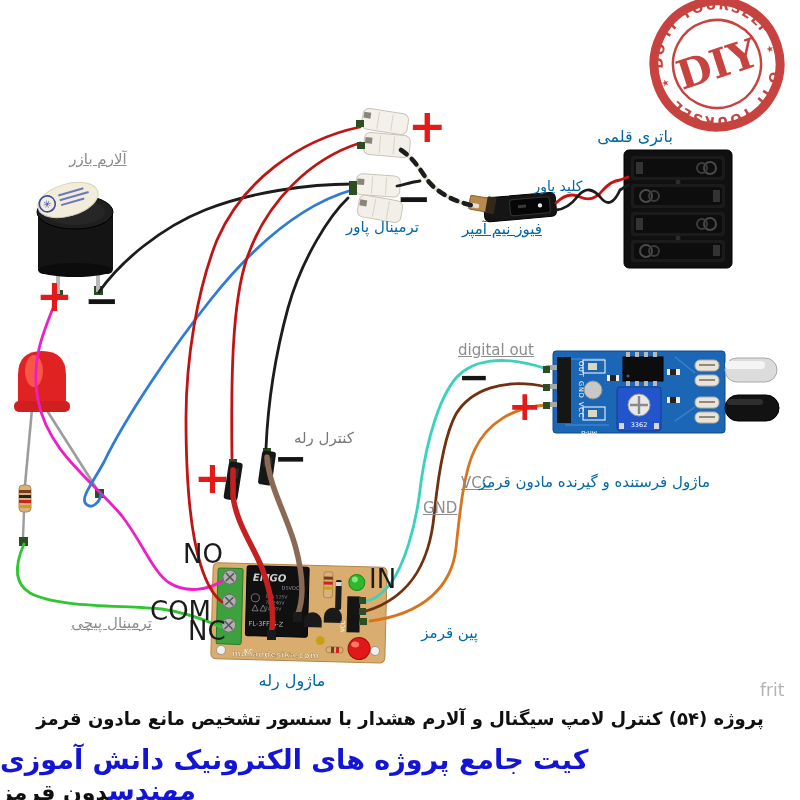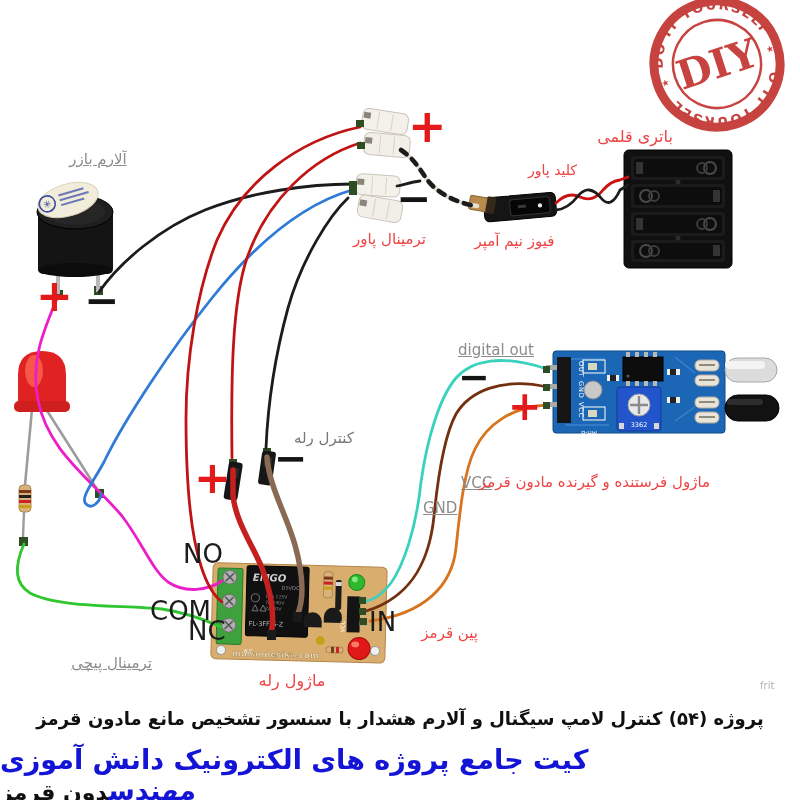--- a/index.html
+++ b/index.html
@@ -1,33 +1,33 @@
 <!DOCTYPE html>
 <html><head>
 <meta charset="utf-8">
 <style>
   html,body{margin:0;padding:0;background:#fff;}
   .canvas{position:relative;width:800px;height:800px;background:#ffffff;overflow:hidden;
           font-family:"DejaVu Sans",sans-serif;}
   .abs{position:absolute;}
-  .lbl{position:absolute;color:#ef4444;font-size:15px;white-space:nowrap;}
+  .lbl{position:absolute;color:#0369a1;font-size:15px;white-space:nowrap;}
   .lbl-fa{direction:rtl;}
   .gray{color:#8c8c8c;text-decoration:underline;}
   .midgray{color:#777;}
   .pin-lbl{position:absolute;color:#1b1b1b;font-size:26px;font-weight:400;
            font-family:"DejaVu Sans",sans-serif;white-space:nowrap;line-height:1;}
   .sign{position:absolute;font-weight:bold;line-height:1;font-family:"DejaVu Sans",sans-serif;}
   .sign.plus{color:#e41a1a;}
   .sign.minus{color:#141414;}
   .caption1{position:absolute;left:0;top:708px;width:800px;text-align:center;direction:rtl;
             font-size:18px;font-weight:bold;color:#101010;}
   .caption2{position:absolute;left:0;top:744px;width:684px;text-align:left;direction:rtl;
             font-size:27px;font-weight:bold;color:#1414d6;}
   .caption2 .tail{font-size:22px;color:#101010;font-weight:bold;}
-  .watermark{position:absolute;left:760px;top:680px;font-size:10px;color:#b3b3b3;}
+  .watermark{position:absolute;left:760px;top:680px;font-size:17px;color:#b3b3b3;}
   svg{position:absolute;left:0;top:0;}
   .layer-components{z-index:2;}
   .layer-wires{z-index:5;}
   .layer-labels{z-index:9;}
 </style>
 </head>
 <body>
 
 <div class="canvas">
 
@@ -332,35 +332,35 @@
       <text x="30" y="69" font-size="9" fill="#c43c38" text-anchor="middle">★</text>
       <text x="140" y="69" font-size="9" fill="#c43c38" text-anchor="middle">★</text>
       <text x="85" y="78" font-size="40" font-weight="bold" fill="#c43c38" text-anchor="middle" font-family="DejaVu Serif, serif">DIY</text>
     </g>
   </svg>
 
   <div class="layer-labels abs" style="left:0;top:0;width:800px;height:800px;pointer-events:none;">
 
     <div class="lbl lbl-fa gray" style="left:48px;top:150px;width:100px;text-align:center;">آلارم بازر</div>
     <div class="lbl lbl-fa" style="left:585px;top:127px;width:100px;text-align:center;font-size:16px;">باتری قلمی</div>
-    <div class="lbl lbl-fa" style="left:528px;top:162px;width:60px;text-align:left;font-size:14px;">کلید پاور</div>
-    <div class="lbl lbl-fa" style="left:462px;top:232px;width:105px;text-align:center;">فیوز نیم آمپر</div>
-    <div class="lbl lbl-fa" style="left:346px;top:230px;width:80px;text-align:right;">ترمینال پاور</div>
+    <div class="lbl lbl-fa" style="left:528px;top:178px;width:60px;text-align:center;font-size:14px;">کلید پاور</div>
+    <div class="lbl lbl-fa" style="left:462px;top:220px;width:105px;text-align:left;text-decoration:underline;">فیوز نیم آمپر</div>
+    <div class="lbl lbl-fa" style="left:346px;top:218px;width:80px;text-align:left;">ترمینال پاور</div>
     <div class="lbl lbl-fa midgray" style="left:284px;top:429px;width:70px;">کنترل رله</div>
     <div class="lbl gray" style="left:458px;top:341px;">digital out</div>
     <div class="lbl gray" style="left:461px;top:474px;">VCC</div>
     <div class="lbl gray" style="left:423px;top:499px;">GND</div>
     <div class="lbl lbl-fa" style="left:445px;top:437px;width:265px;text-align:right;margin-top:36px;">ماژول فرستنده و گیرنده مادون قرمز</div>
 
     <div class="pin-lbl" style="left:183px;top:541px;">NO</div>
     <div class="pin-lbl" style="left:150px;top:586px;margin-top:12px;">COM</div>
     <div class="pin-lbl" style="left:188px;top:618px;">NC</div>
-    <div class="pin-lbl" style="left:369px;top:566px;margin-top:43px;">IN</div>
-
-    <div class="lbl lbl-fa gray" style="left:76px;top:654px;width:76px;text-align:right;">ترمینال پیچی</div>
+    <div class="pin-lbl" style="left:369px;top:566px;">IN</div>
+
+    <div class="lbl lbl-fa gray" style="left:76px;top:614px;width:76px;text-align:right;">ترمینال پیچی</div>
     <div class="lbl lbl-fa" style="left:408px;top:624px;width:70px;">پین قرمز</div>
     <div class="lbl lbl-fa" style="left:232px;top:671px;width:120px;text-align:center;font-size:16px;">ماژول رله</div>
 
     <div class="sign plus" style="left:408px;top:103px;font-size:46px;">+</div>
     <div class="sign minus" style="left:396px;top:178px;font-size:42px;">−</div>
     <div class="sign plus" style="left:36px;top:274px;font-size:44px;">+</div>
     <div class="sign minus" style="left:84px;top:280px;font-size:42px;">−</div>
     <div class="sign plus" style="left:194px;top:456px;font-size:44px;">+</div>
     <div class="sign minus" style="left:274px;top:438px;font-size:40px;">−</div>
     <div class="sign minus" style="left:458px;top:358px;font-size:38px;">−</div>

